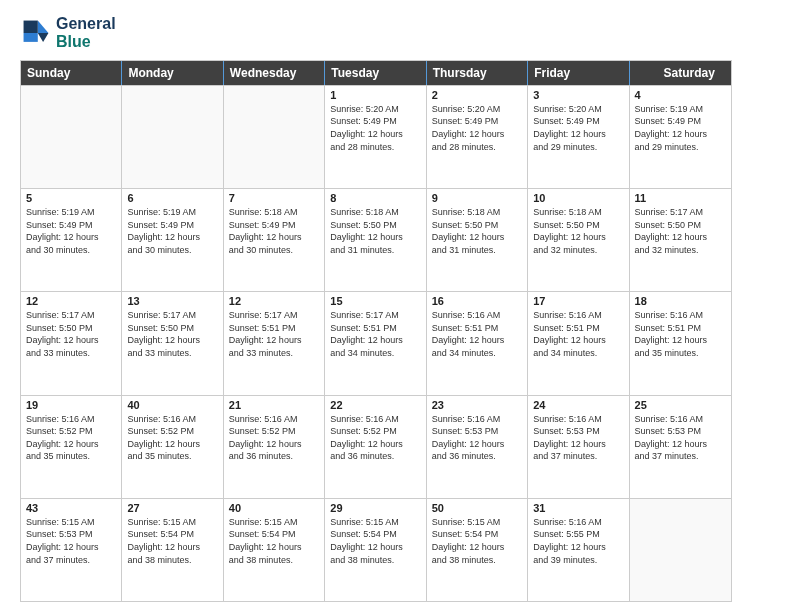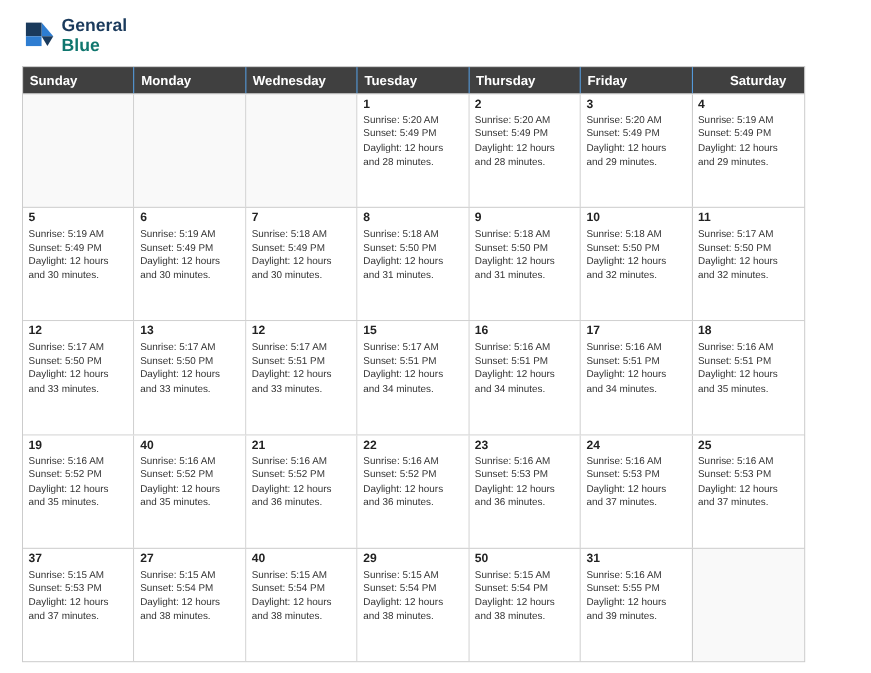--- a/index.html
+++ b/index.html
@@ -315,21 +315,21 @@
           <div class="cal-cell">
             <div class="day-num">25</div>
             <div class="cell-info" style="white-space: pre-line;">Sunrise: 5:16 AM
 Sunset: 5:53 PM
 Daylight: 12 hours
 and 37 minutes.</div>
           </div>
         </div>
         <div class="cal-row">
           <div class="cal-cell">
-            <div class="day-num">37</div>
+            <div class="day-num">43</div>
             <div class="cell-info" style="white-space: pre-line;">Sunrise: 5:15 AM
 Sunset: 5:53 PM
 Daylight: 12 hours
 and 37 minutes.</div>
           </div>
           <div class="cal-cell">
             <div class="day-num">27</div>
             <div class="cell-info" style="white-space: pre-line;">Sunrise: 5:15 AM
 Sunset: 5:54 PM
 Daylight: 12 hours

